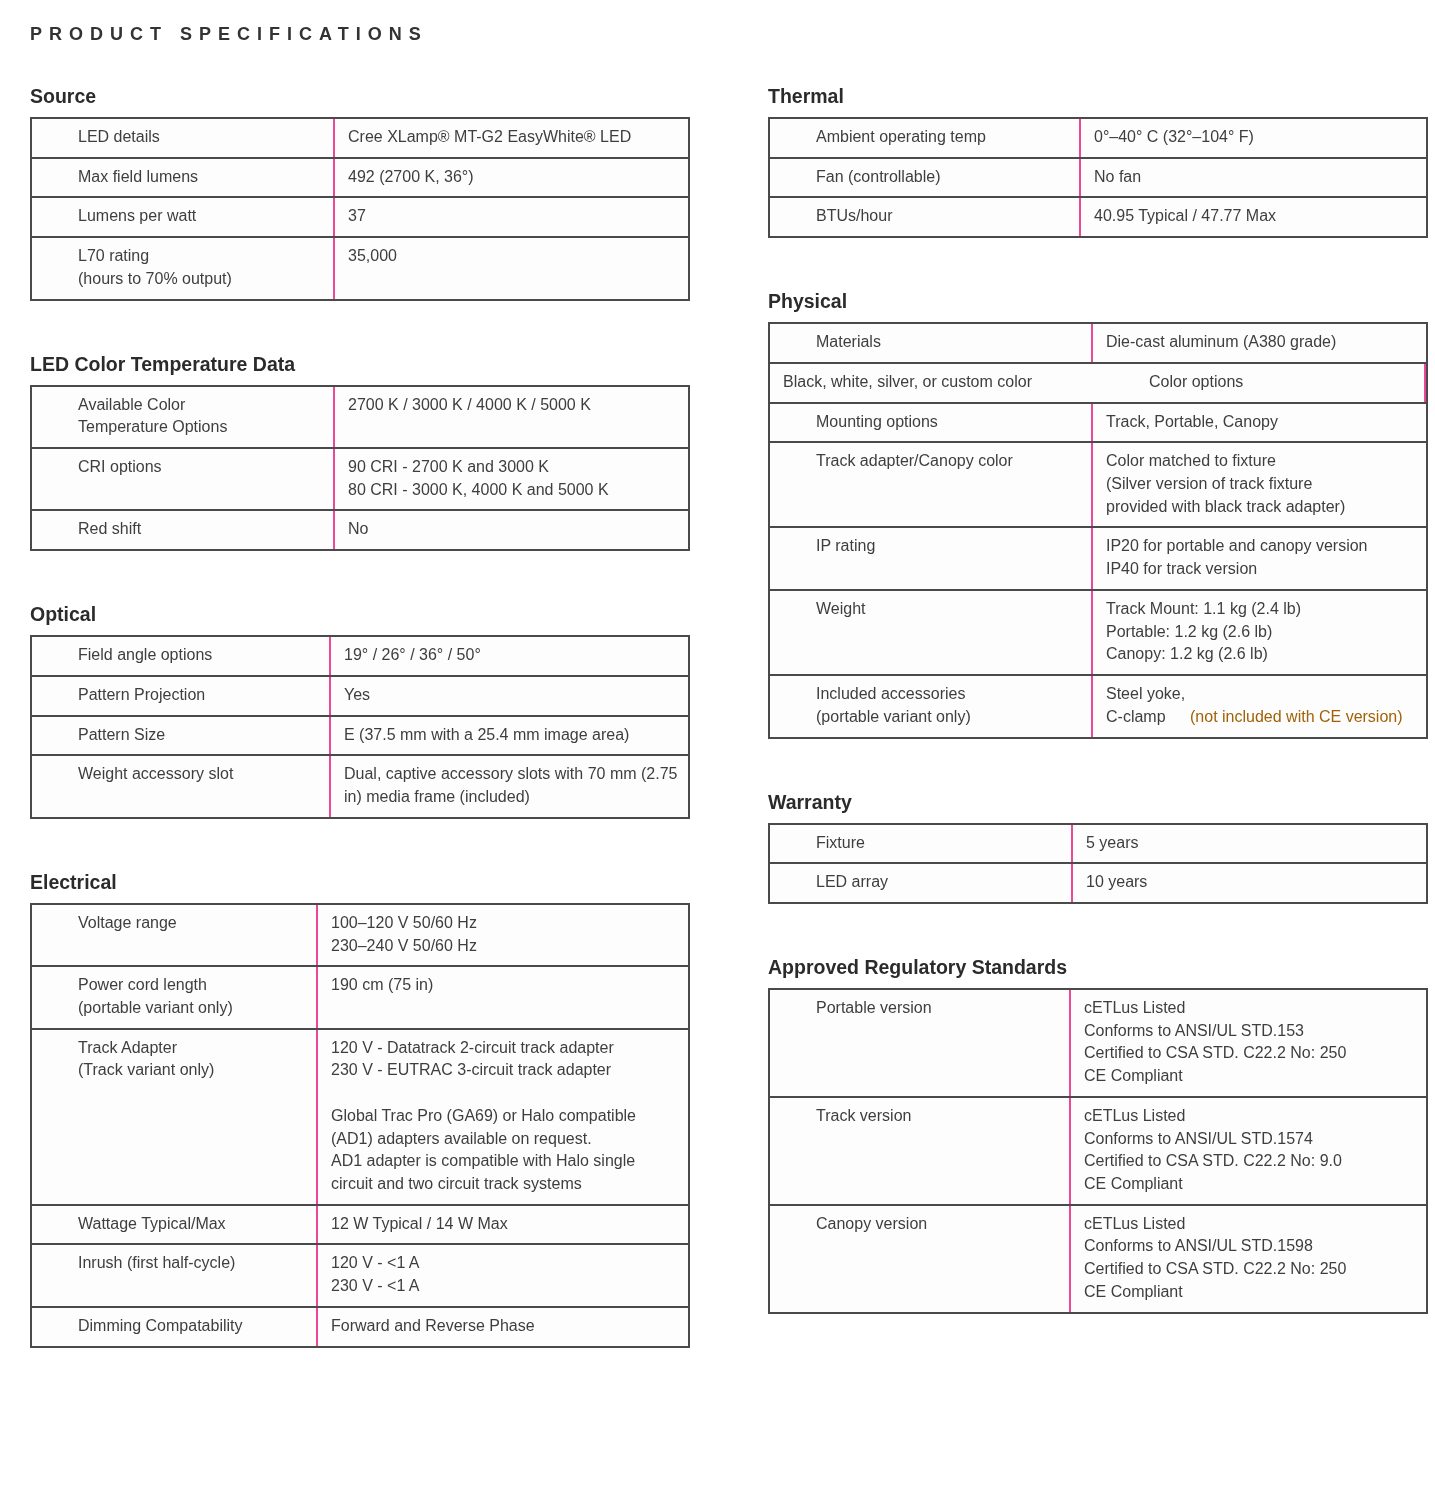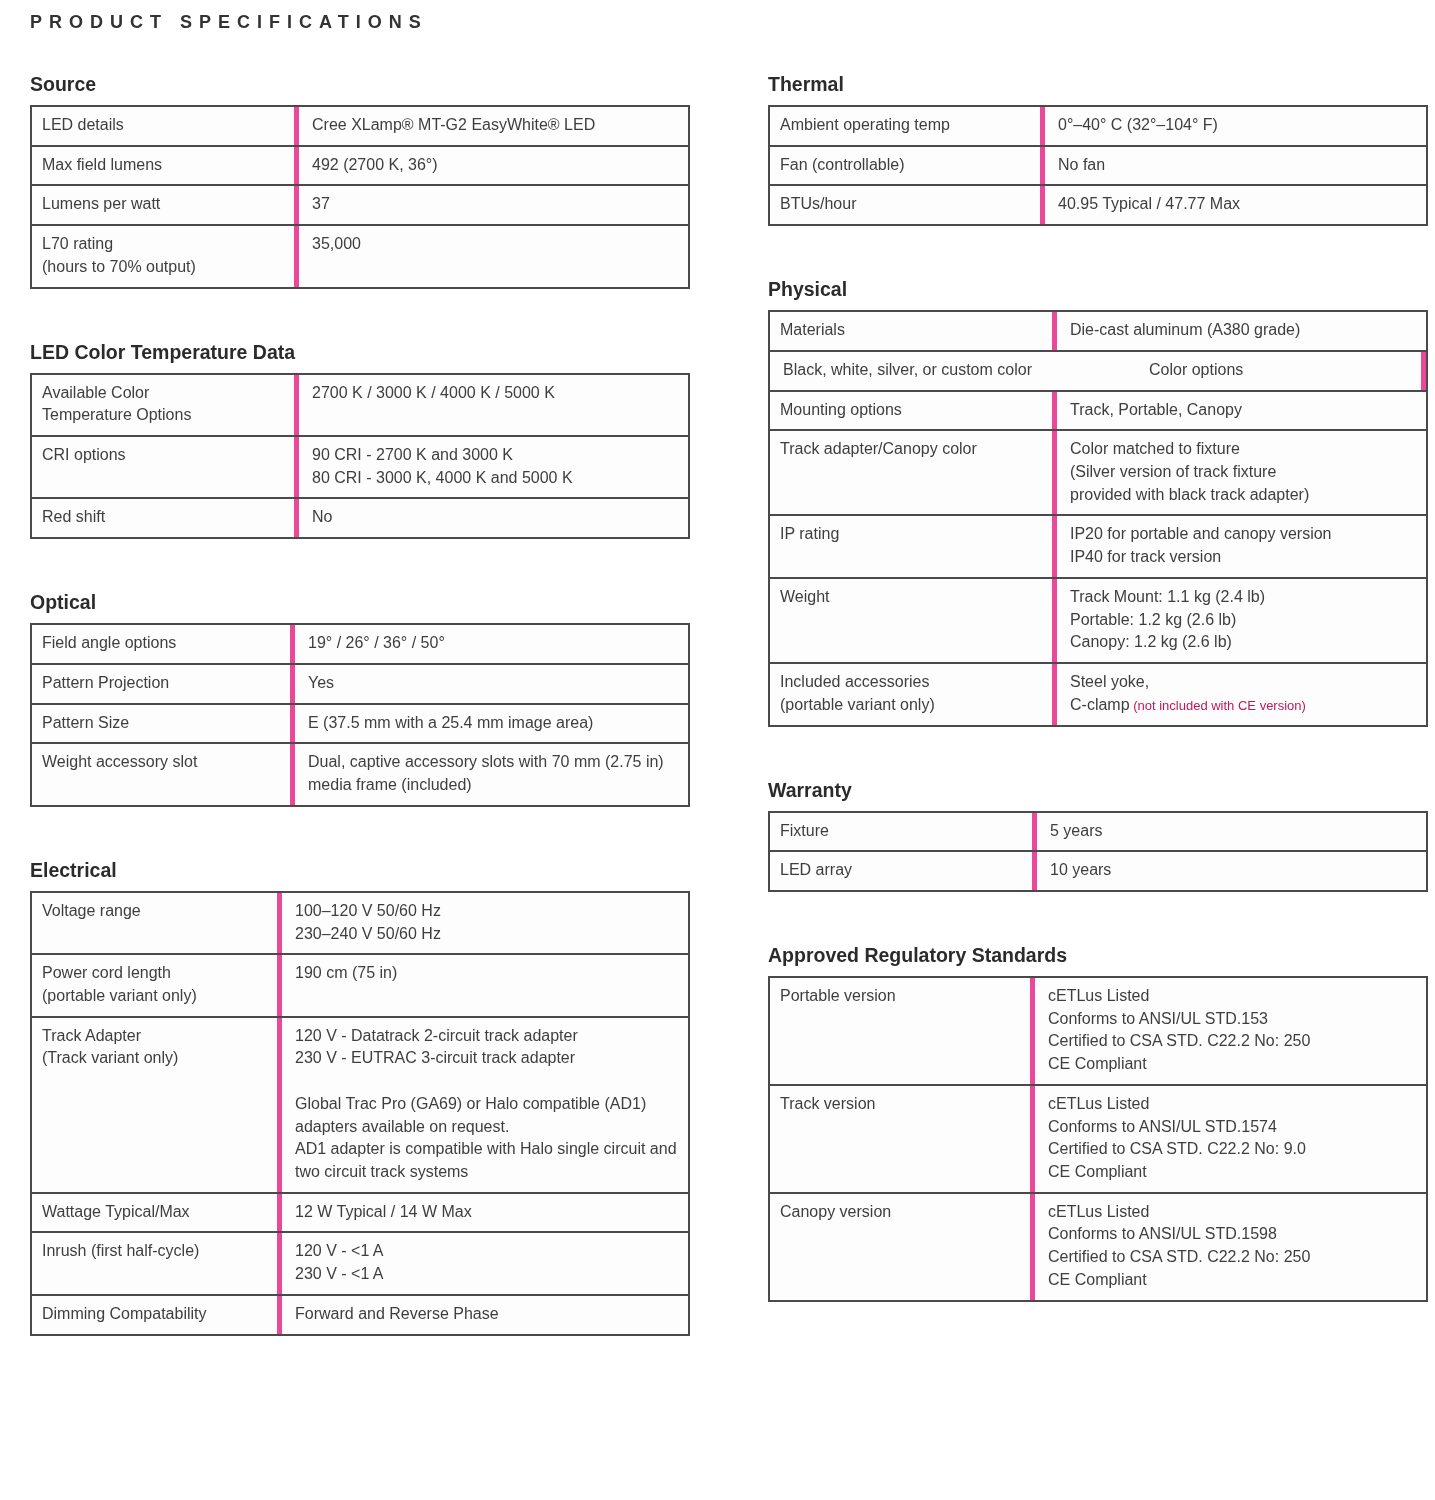--- a/index.html
+++ b/index.html
@@ -4,21 +4,21 @@
 <style>
   * { box-sizing: border-box; margin: 0; padding: 0; }
   html, body {
     background: #ffffff;
     font-family: "Liberation Sans", sans-serif;
   }
   .page {
     width: 1435px;
     min-height: 1500px;
     background: #ffffff;
-    padding: 12px 35px 20px 30px;
+    padding: 24px 35px 20px 30px;
   }
   .title {
     font-size: 18px;
     font-weight: 700;
     letter-spacing: 7px;
     color: #333333;
     margin-bottom: 40px;
   }
   .columns {
     display: grid;
@@ -47,34 +47,35 @@
   .cell {
     font-size: 16px;
     line-height: 1.42;
     color: #3e3e3e;
     white-space: pre-line;
     padding: 7px 10px 8px 10px;
   }
   .cell-label {
     width: 267px;
     flex: 0 0 auto;
-    border-right: 5px solid #ec4899;
+    border-right: 2px solid #ec4899;
+    margin-left: 36px;
   }
   .cell-value {
     flex: 1 1 auto;
     padding-left: 13px;
   }
   
   .sec-optical .cell-label { width: 263px; }
   .sec-electrical .cell-label { width: 250px; }
   .sec-thermal .cell-label { width: 275px; }
   .sec-physical .cell-label { width: 287px; }
   .sec-warranty .cell-label { width: 267px; }
   .sec-approved-regulatory-standards .cell-label { width: 265px; }
-  .note { font-size: 13px; color: #be185d; }
+  .note { font-size: 16px; color: #a16207; margin-left: 20px; }
 </style>
 </head>
 <body>
 
 <div class="page">
   <h1 class="title">PRODUCT SPECIFICATIONS</h1>
   <div class="columns">
     <div class="col">
         <section class="spec-section sec-source">
           <h2 class="section-heading">Source</h2>

